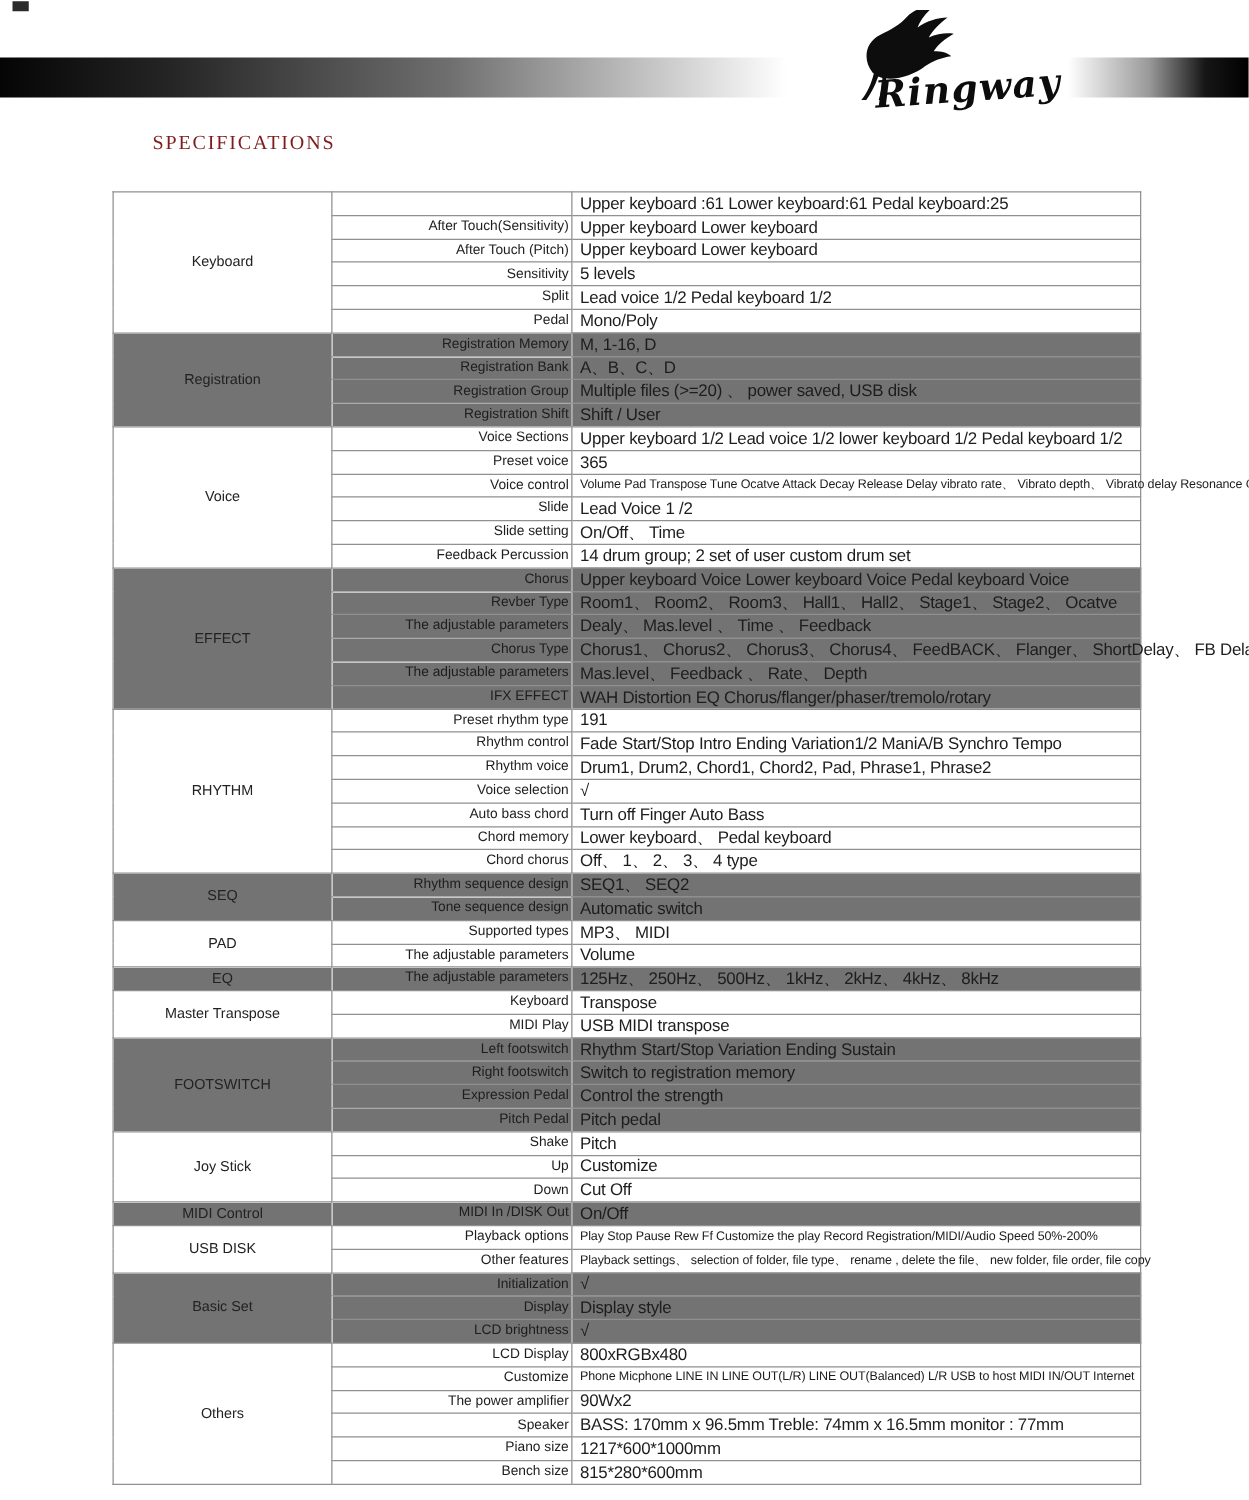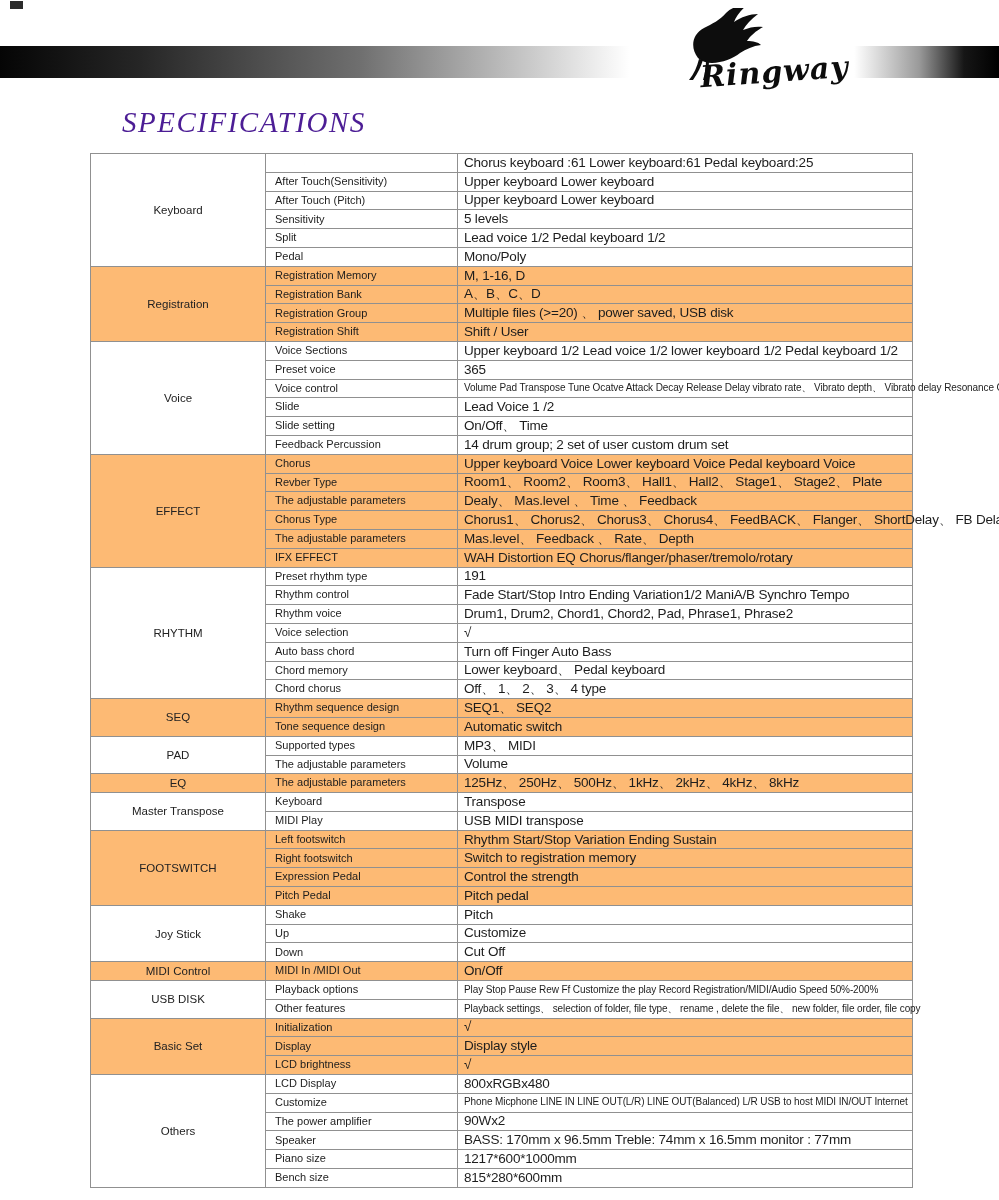--- a/index.html
+++ b/index.html
@@ -30,23 +30,22 @@
     position: absolute; left: 40px; top: 46px;
     font-family: "DejaVu Serif", serif;
     font-style: italic; font-weight: bold;
     font-size: 30px; color: #0c0c0c;
     transform: rotate(-4deg);
     letter-spacing: 1px;
   }
   .page-title {
     position: absolute; left: 122px; top: 106px;
     font-family: "Liberation Serif", serif;
-    font-size: 29px; letter-spacing: 1.5px;
-    color: #4c1d95;
-    font-style: italic;
+    font-size: 16px; letter-spacing: 1.5px;
+    color: #7f1d1d;
   }
   .spec-table-wrap { position: absolute; left: 90px; top: 153px; }
   table.spec {
     border-collapse: collapse;
     table-layout: fixed;
     width: 822px;
     font-family: "Liberation Sans", sans-serif;
   }
   table.spec td {
     border: 1px solid #909090;
@@ -58,29 +57,29 @@
     white-space: nowrap;
     overflow: hidden;
     background: #ffffff;
   }
   table.spec td.cat {
     text-align: center;
     font-size: 11.5px;
     color: #222222;
     padding: 0 2px;
   }
-  table.spec td.param { font-size: 11px; padding-left: 9px; }
+  table.spec td.param { font-size: 11px; padding-left: 9px; text-align: right; }
   table.spec td.val {
     font-size: 13.5px;
     letter-spacing: -0.2px;
     overflow: visible;
     font-family: "Liberation Sans", "DejaVu Sans", sans-serif;
   }
   table.spec td.val.small { font-size: 10px; letter-spacing: -0.1px; }
-  table.spec tr.shaded td { background: #fdba74; }
+  table.spec tr.shaded td { background: #737373; }
 </style>
 </head>
 <body>
 
 <div class="corner-mark"></div>
 
 <div class="top-bar"></div>
 
 <div class="logo">
   <svg width="110" height="72" viewBox="0 0 110 72">
@@ -97,21 +96,21 @@
   <table class="spec">
     <colgroup>
       <col style="width:175px">
       <col style="width:192px">
       <col style="width:455px">
     </colgroup>
     <tbody>
         <tr>
           <td class="cat" rowspan="6">Keyboard</td>
           <td class="param"></td>
-          <td class="val">Chorus keyboard :61 Lower keyboard:61 Pedal keyboard:25</td>
+          <td class="val">Upper keyboard :61 Lower keyboard:61 Pedal keyboard:25</td>
         </tr>
         <tr>
           <td class="param">After Touch(Sensitivity)</td>
           <td class="val">Upper keyboard  Lower keyboard</td>
         </tr>
         <tr>
           <td class="param">After Touch (Pitch)</td>
           <td class="val">Upper keyboard  Lower keyboard</td>
         </tr>
         <tr>
@@ -168,21 +167,21 @@
           <td class="param">Feedback Percussion</td>
           <td class="val">14 drum group; 2 set of user custom drum set</td>
         </tr>
         <tr class="shaded">
           <td class="cat" rowspan="6">EFFECT</td>
           <td class="param">Chorus</td>
           <td class="val">Upper keyboard Voice Lower keyboard Voice Pedal keyboard Voice</td>
         </tr>
         <tr class="shaded">
           <td class="param">Revber Type</td>
-          <td class="val">Room1、 Room2、 Room3、 Hall1、 Hall2、 Stage1、 Stage2、 Plate</td>
+          <td class="val">Room1、 Room2、 Room3、 Hall1、 Hall2、 Stage1、 Stage2、 Ocatve</td>
         </tr>
         <tr class="shaded">
           <td class="param">The adjustable parameters</td>
           <td class="val">Dealy、 Mas.level 、 Time 、 Feedback</td>
         </tr>
         <tr class="shaded">
           <td class="param">Chorus Type</td>
           <td class="val">Chorus1、 Chorus2、 Chorus3、 Chorus4、 FeedBACK、 Flanger、 ShortDelay、 FB Delay</td>
         </tr>
         <tr class="shaded">
@@ -279,21 +278,21 @@
         <tr>
           <td class="param">Up</td>
           <td class="val">Customize</td>
         </tr>
         <tr>
           <td class="param">Down</td>
           <td class="val">Cut Off</td>
         </tr>
         <tr class="shaded">
           <td class="cat" rowspan="1">MIDI Control</td>
-          <td class="param">MIDI In /MIDI Out</td>
+          <td class="param">MIDI In /DISK Out</td>
           <td class="val">On/Off</td>
         </tr>
         <tr>
           <td class="cat" rowspan="2">USB DISK</td>
           <td class="param">Playback options</td>
           <td class="val small">Play Stop Pause Rew Ff Customize the play Record Registration/MIDI/Audio  Speed 50%-200%</td>
         </tr>
         <tr>
           <td class="param">Other features</td>
           <td class="val small">Playback settings、 selection of folder, file type、 rename , delete the file、 new folder, file order, file copy</td>

